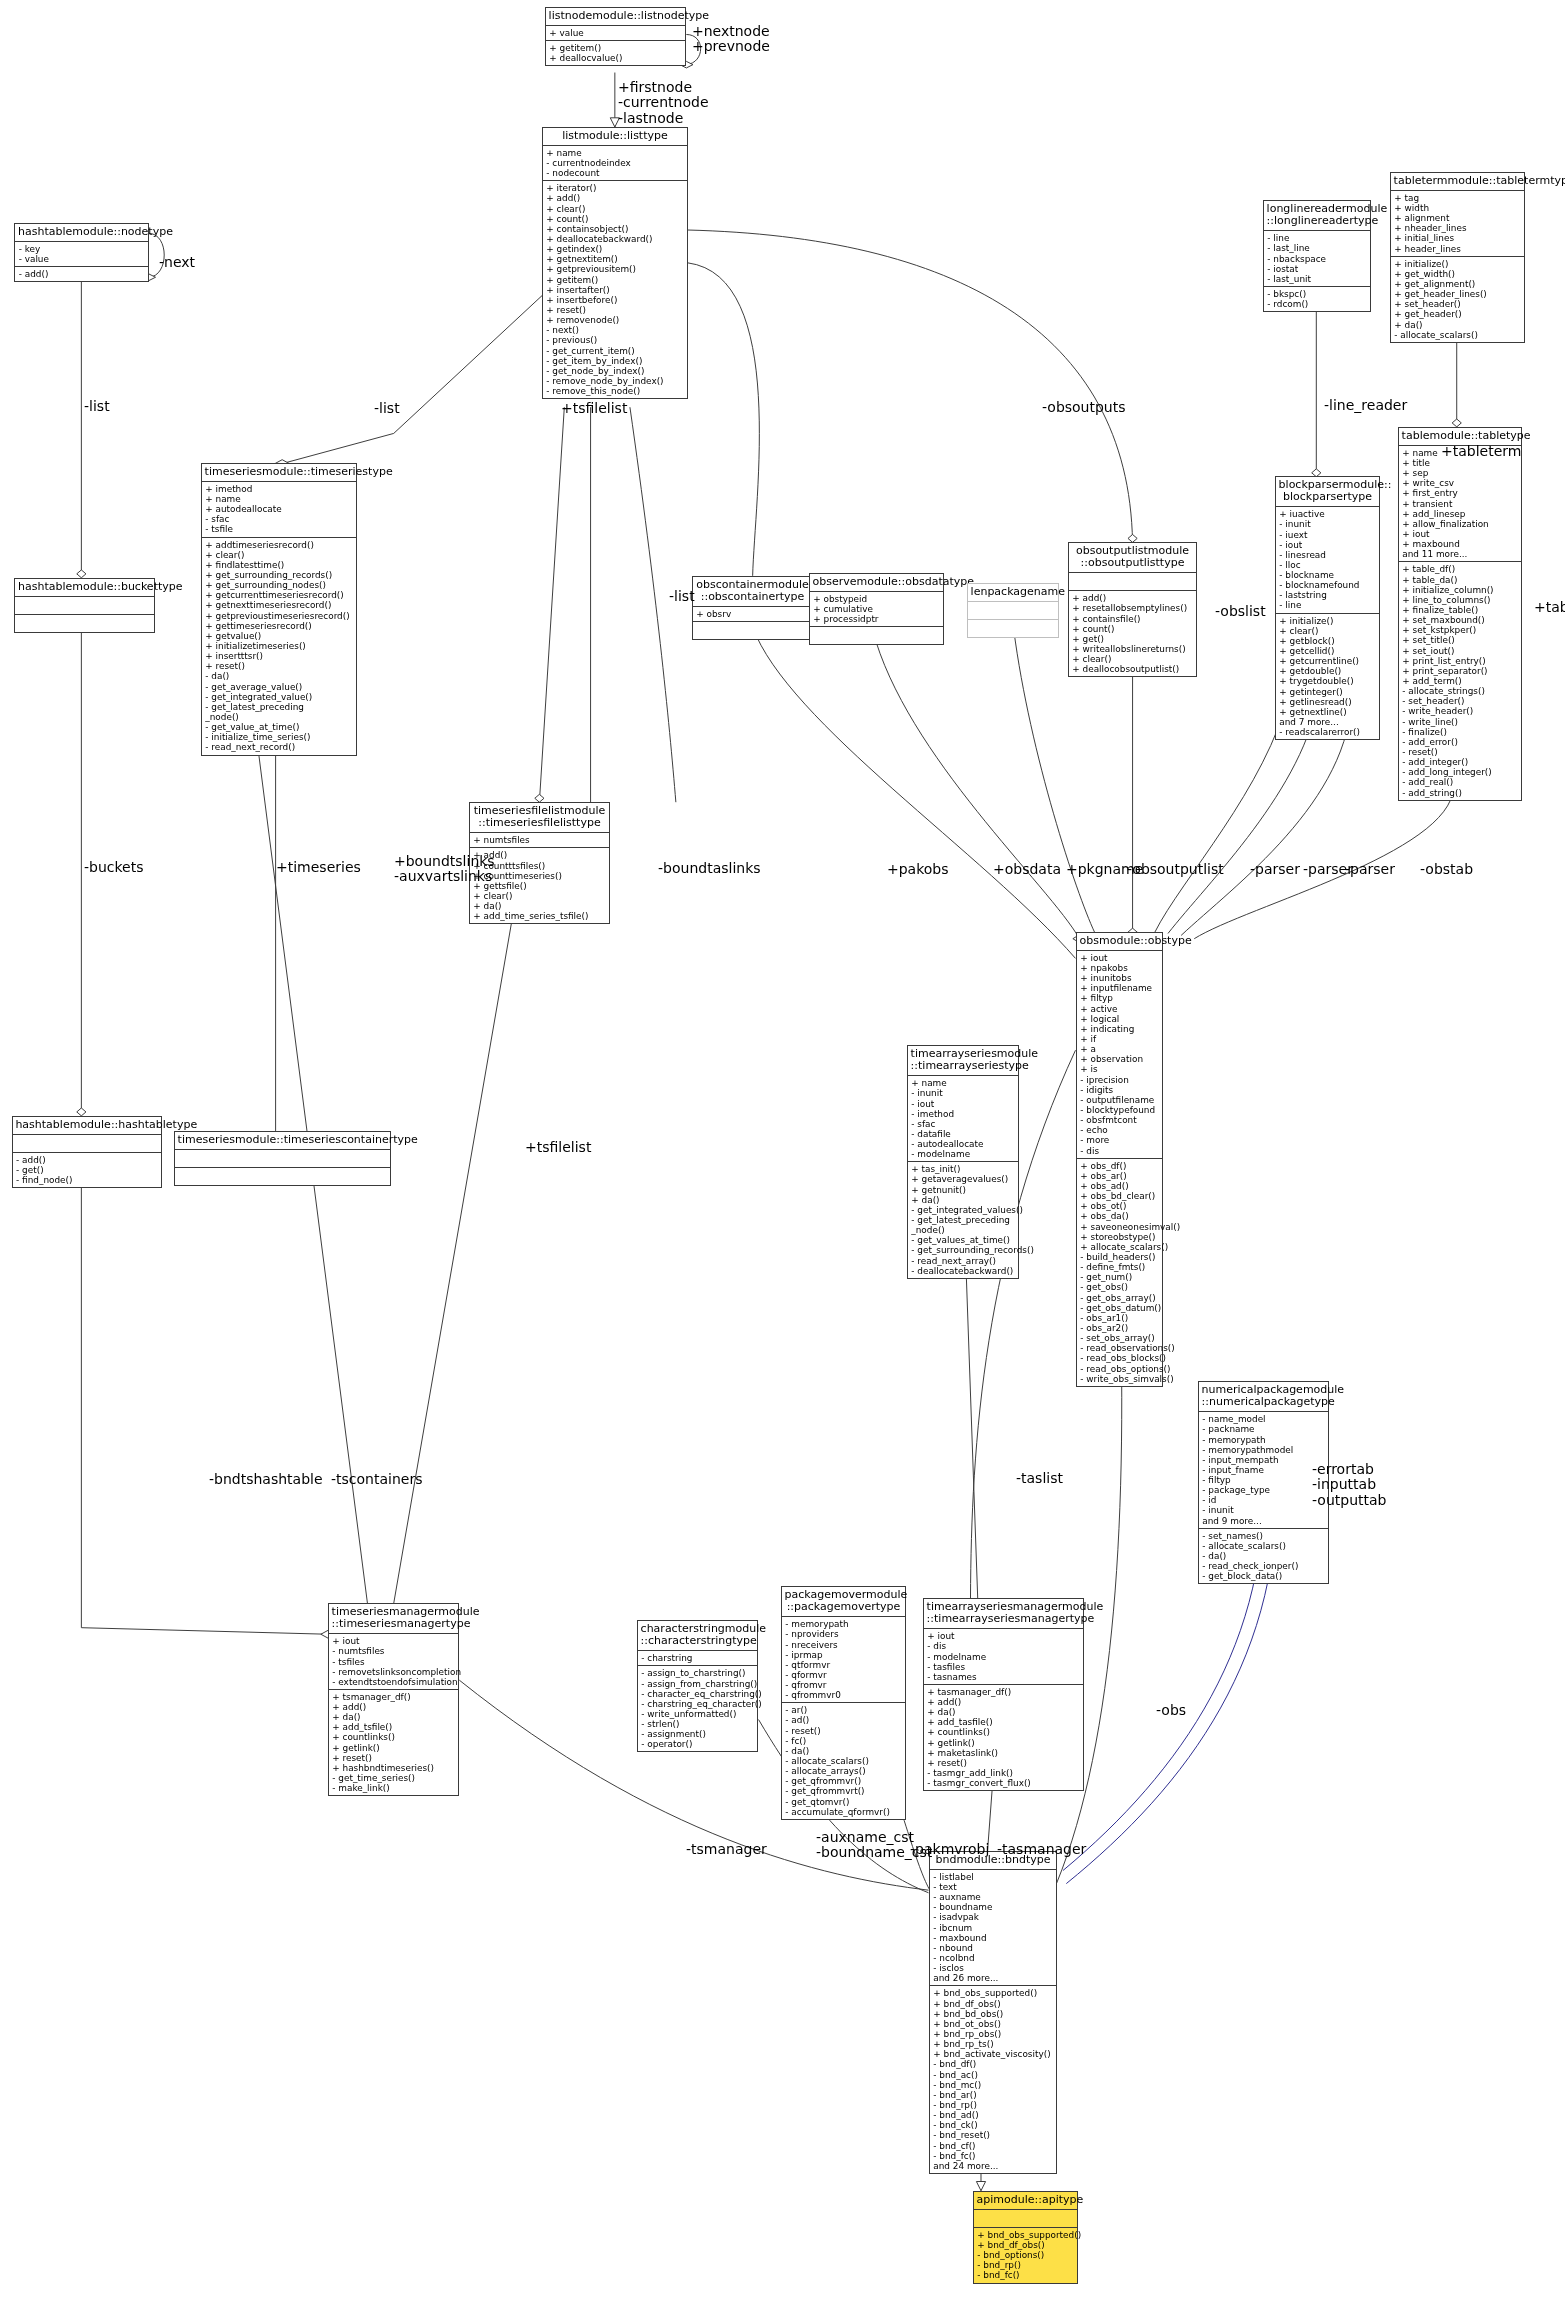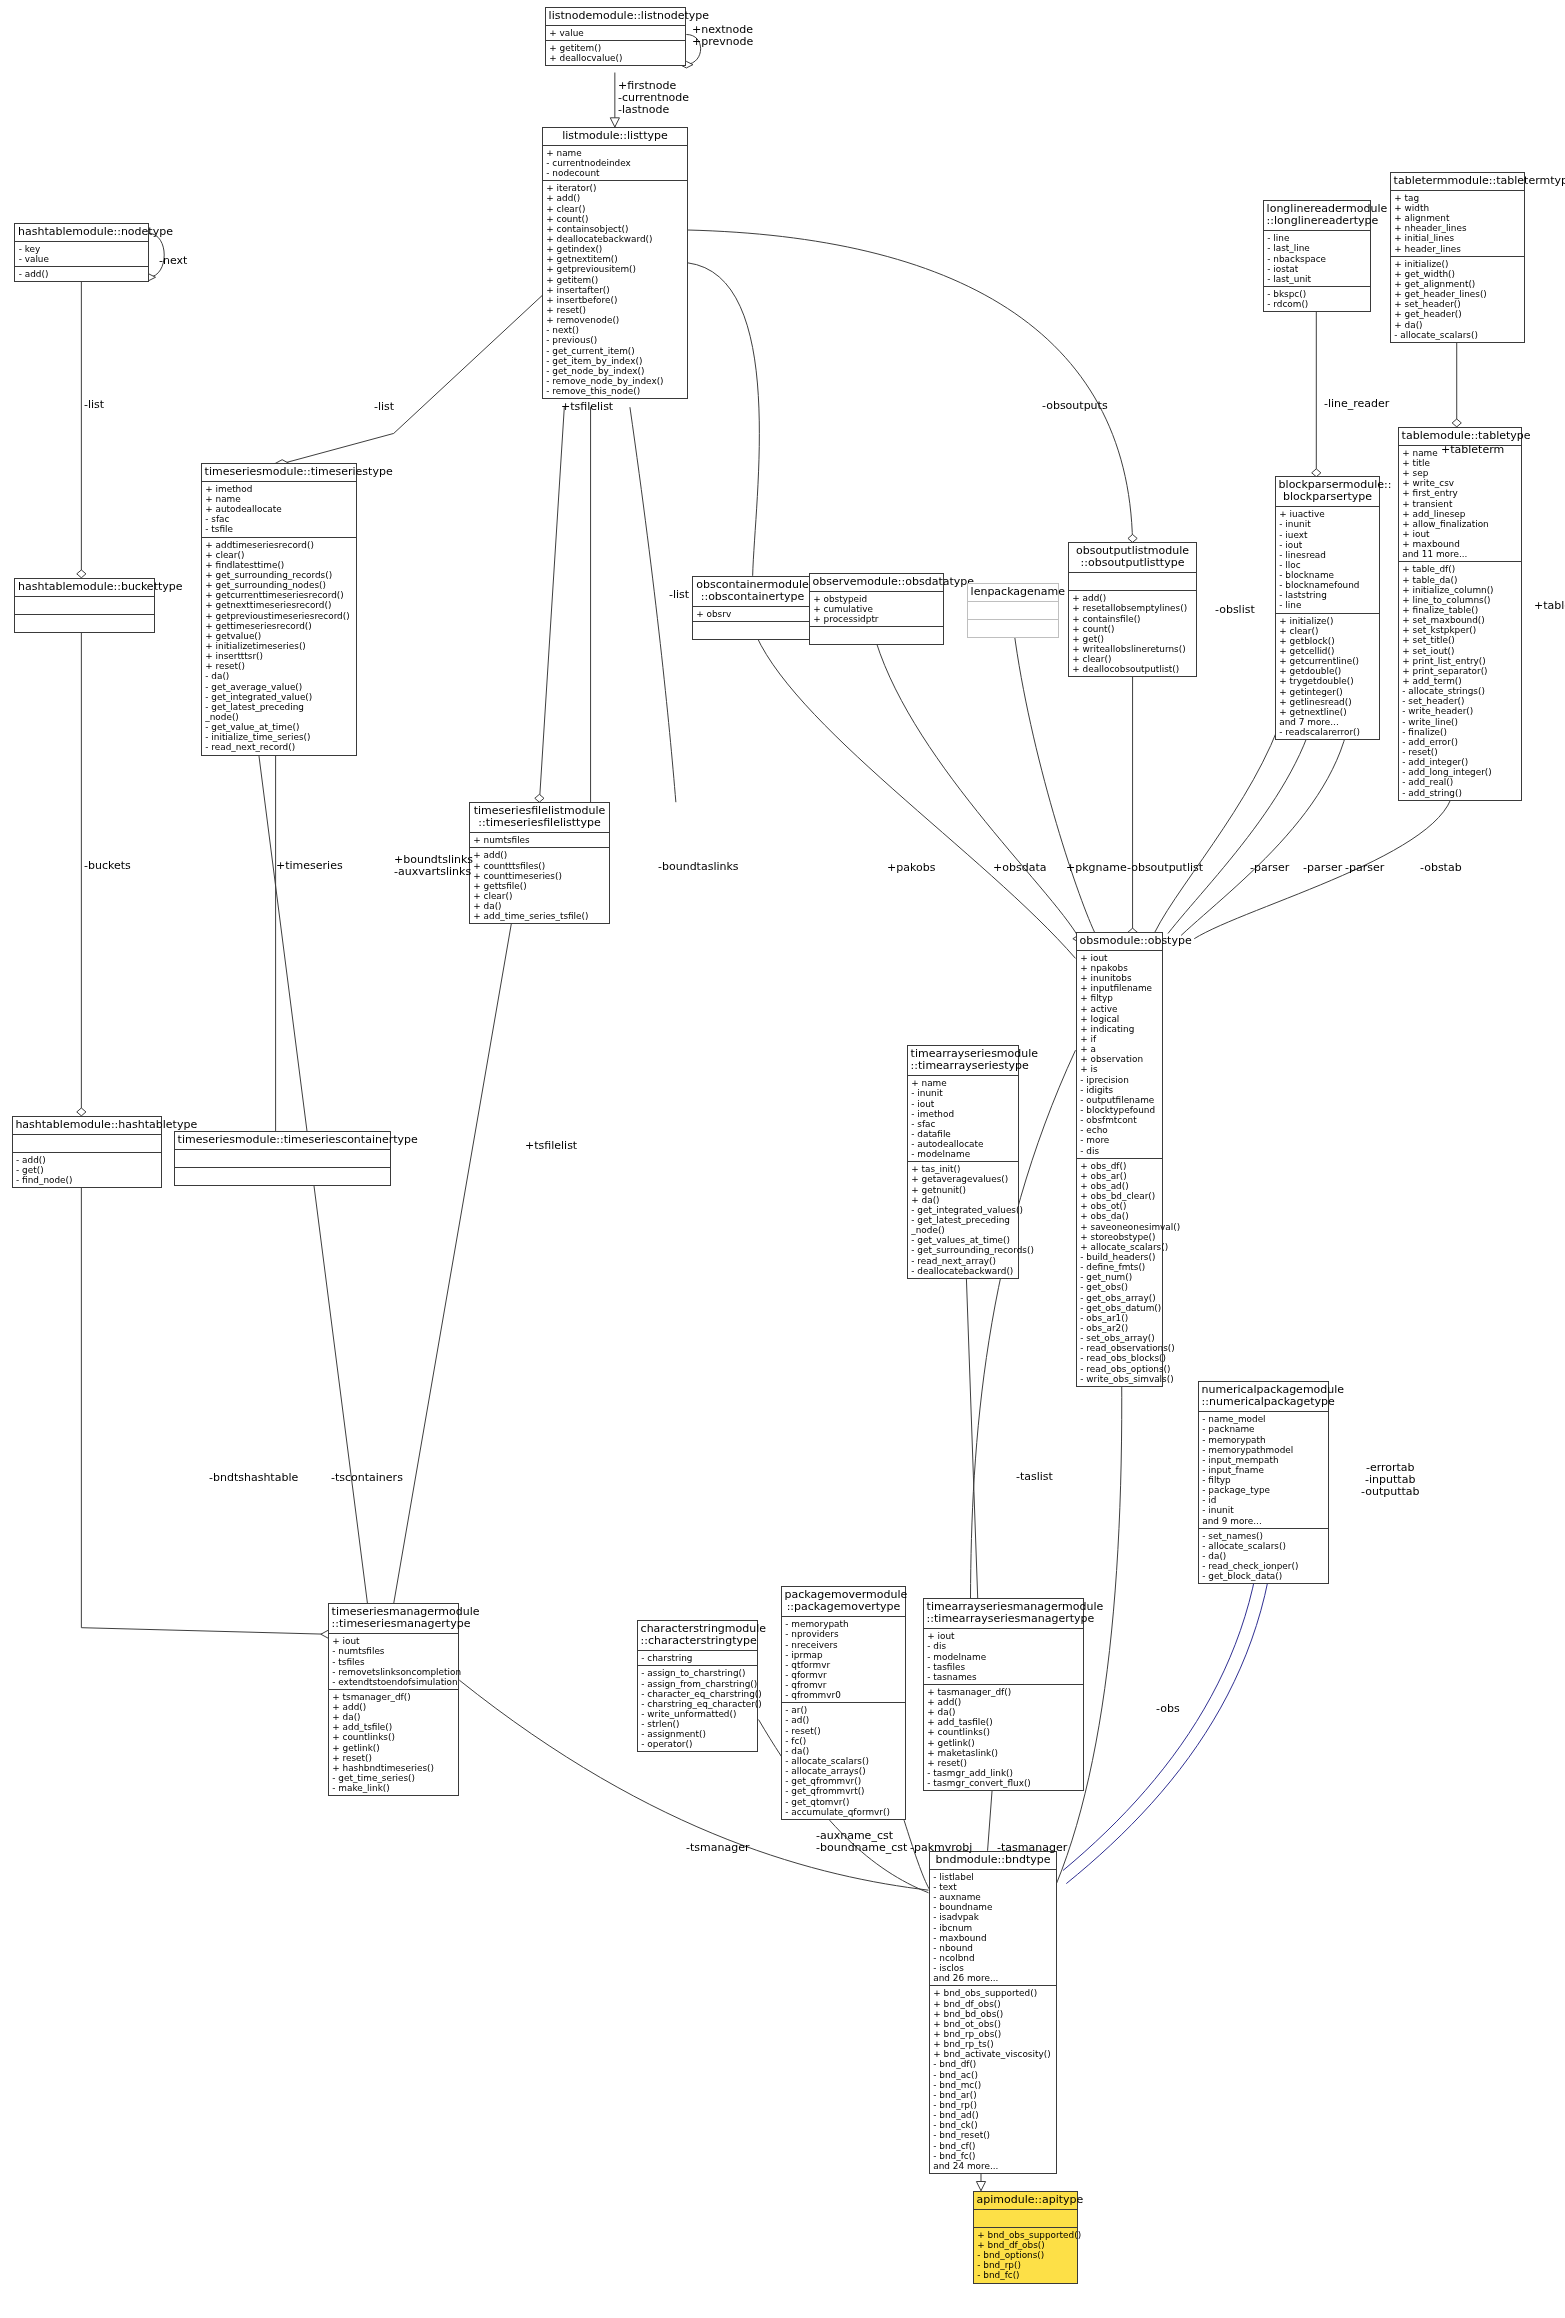--- a/index.html
+++ b/index.html
@@ -7,21 +7,21 @@
   #canvas{position:relative;width:1565px;height:2319px;background:#fff;overflow:hidden;}
   svg#edges{position:absolute;left:0;top:0;width:1565px;height:2319px;pointer-events:none;}
   .uml{position:absolute;border:1.1px solid #3a3a3a;background:#ffffff;box-sizing:border-box;}
   .uml .title{font-size:11px;text-align:center;padding:2px 2.6px 2.6px 2.6px;line-height:1.12;color:#000;border-bottom:1.1px solid #3a3a3a;white-space:pre-line;}
   .uml .attrs,.uml .ops{font-size:8.9px;padding:2px 2px 2px 3.3px;line-height:1.14;color:#000;}
   .uml .attrs{border-bottom:1.1px solid #3a3a3a;}
   .uml .attrs div,.uml .ops div{white-space:nowrap;}
   .uml.pale{border-color:#bfbfbf;}
   .uml.pale .title,.uml.pale .attrs{border-bottom-color:#bfbfbf;}
   .uml.sel{background:#fde047;margin-left:44px;}
-  .elabel{position:absolute;font-size:11px;color:#000;white-space:pre-line;line-height:1.1;}
+  .elabel{position:absolute;font-size:14px;color:#000;white-space:pre-line;line-height:1.1;}
   .uml .empty{height:13px;}
 </style>
 </head>
 <body>
 
 <div id="canvas">
 
   <svg id="edges" viewBox="0 0 2385 3533">
     <g fill="none" stroke="#3a3a3a" stroke-width="1.5">
 
@@ -636,21 +636,21 @@
       <div class="elabel" style="left: 1303px; top: 862px;">-parser</div>
       <div class="elabel" style="left: 1345px; top: 862px;">-parser</div>
       <div class="elabel" style="left: 1420px; top: 862px;">-obstab</div>
       <div class="elabel" style="left: 1215px; top: 604px;">-obslist</div>
       <div class="elabel" style="left: 1534px; top: 600px;">+table</div>
       <div class="elabel" style="left: 669px; top: 589px;">-list</div>
       <div class="elabel" style="left: 209px; top: 1472px;">-bndtshashtable</div>
       <div class="elabel" style="left: 331px; top: 1472px;">-tscontainers</div>
       <div class="elabel" style="left: 525px; top: 1140px;">+tsfilelist</div>
       <div class="elabel" style="left: 1016px; top: 1471px;">-taslist</div>
-      <div class="elabel" style="left: 1361px; top: 1462px; text-align: center;">-errortab
+      <div class="elabel" style="left: 1312px; top: 1462px;">-errortab
 -inputtab
 -outputtab</div>
       <div class="elabel" style="left: 1156px; top: 1703px;">-obs</div>
       <div class="elabel" style="left: 686px; top: 1842px;">-tsmanager</div>
       <div class="elabel" style="left: 816px; top: 1830px;">-auxname_cst
 -boundname_cst</div>
       <div class="elabel" style="left: 910px; top: 1842px;">-pakmvrobj</div>
       <div class="elabel" style="left: 997px; top: 1842px;">-tasmanager</div>
     </div>
 

